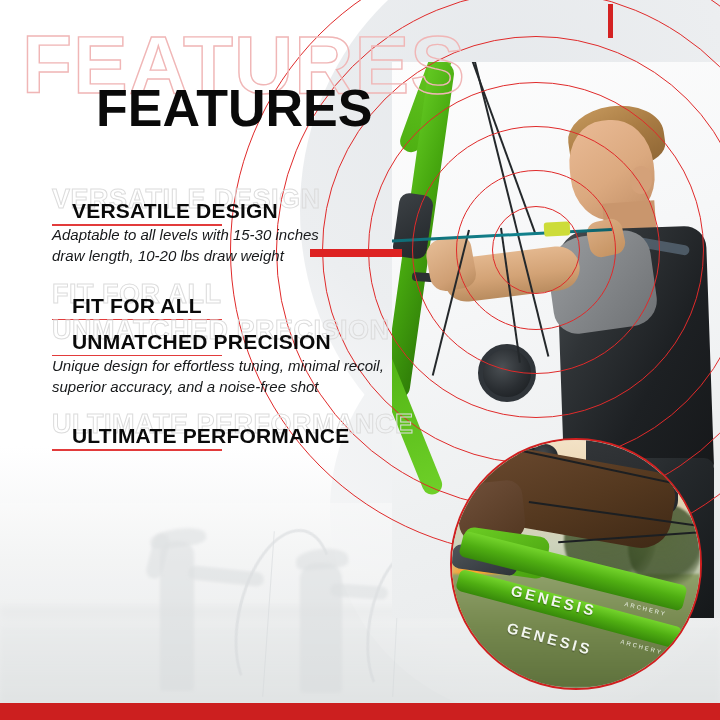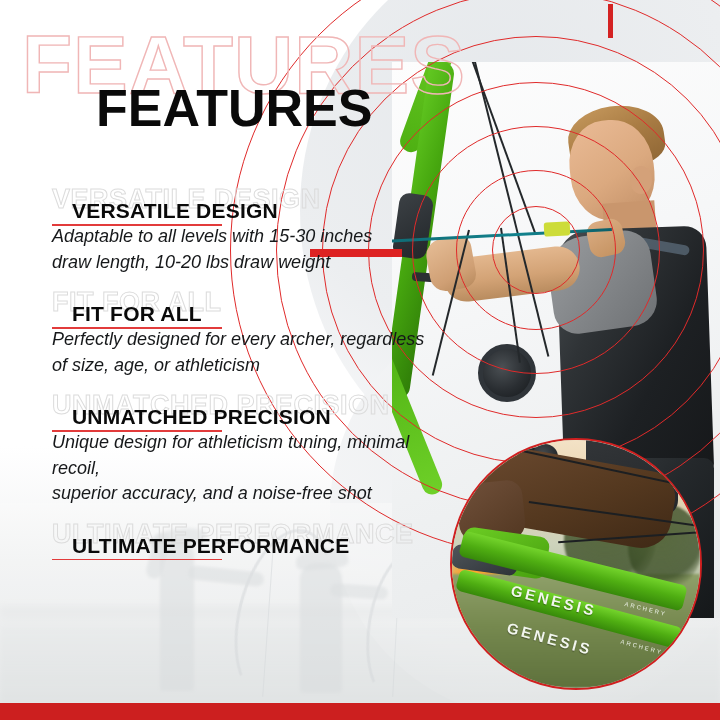--- a/index.html
+++ b/index.html
@@ -465,21 +465,21 @@
     position: absolute;
     left: 20px;
     top: 38px;
     width: 170px;
     height: 1.6px;
     background: #e23b3b;
   }
   .f-body {
     margin: 0;
     padding: 16px 0 0 20px;
-    font-size: 18px;
+    font-size: 15px;
     font-style: italic;
     line-height: 1.42;
     color: #16181a;
     max-width: 400px;
     white-space: pre-line;
   }
   .feature.wide .f-body { max-width: 420px; }
 
   
   .bottom-bar {
@@ -594,29 +594,27 @@
       <div class="f-title">VERSATILE DESIGN</div>
       <div class="f-rule"></div>
       <p class="f-body">Adaptable to all levels with 15-30 inches
 draw length, 10-20 lbs draw weight</p>
     </div>
 
     <div class="feature">
       <div class="f-ghost">FIT FOR ALL</div>
       <div class="f-title">FIT FOR ALL</div>
       <div class="f-rule"></div>
-      <p class="f-body">Perfectly designed for every archer, regardless
-of size, age, or athleticism</p>
     </div>
 
     <div class="feature">
       <div class="f-ghost">UNMATCHED PRECISION</div>
       <div class="f-title">UNMATCHED PRECISION</div>
       <div class="f-rule"></div>
-      <p class="f-body">Unique design for athleticism tuning, minimal recoil,
+      <p class="f-body">Unique design for effortless tuning, minimal recoil,
 superior accuracy, and a noise-free shot</p>
     </div>
 
     <div class="feature wide">
       <div class="f-ghost">ULTIMATE PERFORMANCE</div>
       <div class="f-title">ULTIMATE PERFORMANCE</div>
       <div class="f-rule"></div>
     </div>
 
   </div>

